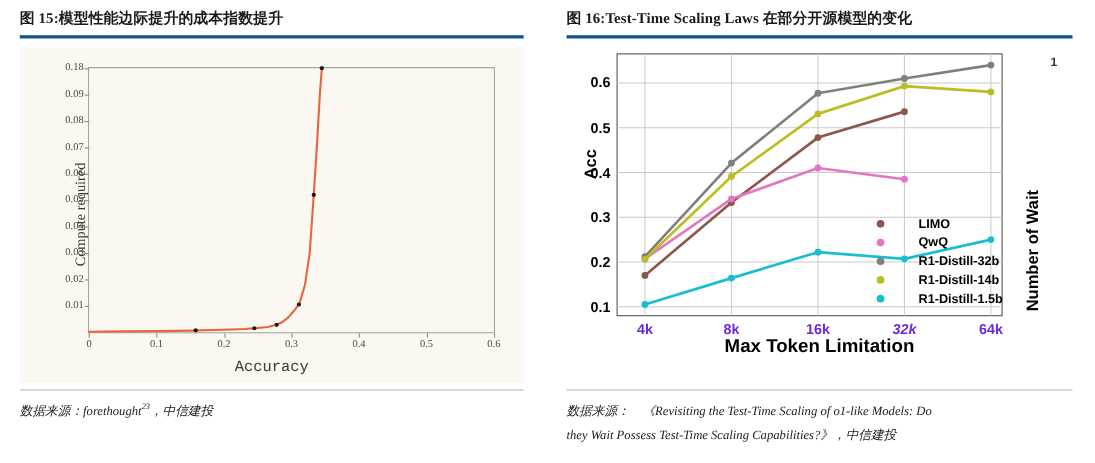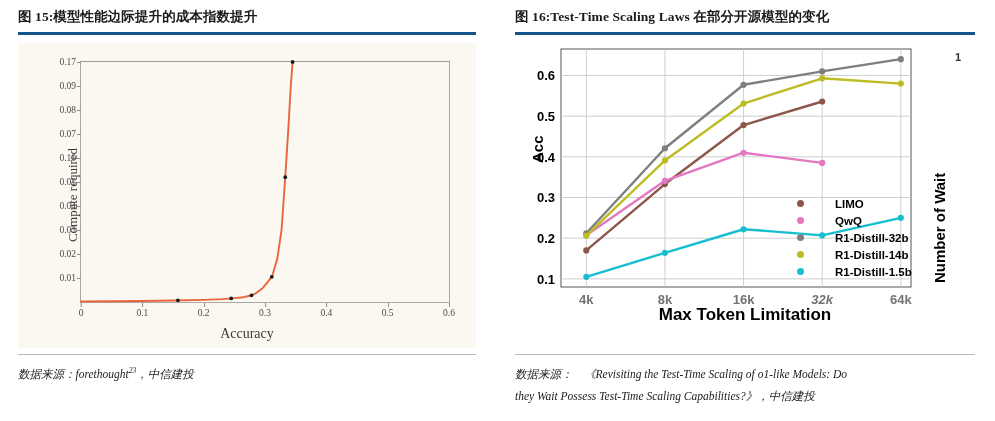--- a/index.html
+++ b/index.html
@@ -68,21 +68,21 @@
     font-family: "Liberation Serif", serif;
     font-size: 13px;
     color: #3a3a3a;
     white-space: nowrap;
   }
   .lc-xlabel {
     position: absolute;
     left: 0; right: 0;
     bottom: 6px;
     text-align: center;
-    font-family: Liberation Serif, serif;
+    font-family: Liberation Mono, monospace;
     font-size: 14px;
     color: #3a3a3a;
   }
   .lc-plot {
     position: absolute;
     left: 62px;
     top: 18px;
     width: 370px;
     height: 242px;
     border: 1px solid #a9a9a2;
@@ -200,21 +200,21 @@
     white-space: nowrap;
   }
   .rc-xtick {
     position: absolute;
     top: 100%;
     margin-top: 5px;
     transform: translateX(-50%);
     font-family: "Liberation Sans", sans-serif;
     font-weight: bold;
     font-size: 13px;
-    color: #737373;
+    color: #6d28d9;
     white-space: nowrap;
   }
   .rc-legend {
     position: absolute;
     left: 232px;
     top: 148px;
     display: flex;
     flex-direction: column;
     gap: 3px;
   }
@@ -280,25 +280,25 @@
               <circle cx="170.51" cy="233.28" r="1.9" fill="#1a1a1a" stroke="none"></circle>
               <circle cx="190.75" cy="214.80" r="1.9" fill="#1a1a1a" stroke="none"></circle>
               <circle cx="204.24" cy="115.20" r="1.9" fill="#1a1a1a" stroke="none"></circle>
               <circle cx="211.60" cy="0.00" r="1.9" fill="#1a1a1a" stroke="none"></circle>
             </svg>
         <div class="lc-ytick" style="top: 216px;">0.01</div>
             <div class="lc-ytick" style="top: 192px;">0.02</div>
             <div class="lc-ytick" style="top: 168px;">0.03</div>
             <div class="lc-ytick" style="top: 144px;">0.04</div>
             <div class="lc-ytick" style="top: 120px;">0.05</div>
-            <div class="lc-ytick" style="top: 96px;">0.10</div>
+            <div class="lc-ytick" style="top: 96px;">0.06</div>
             <div class="lc-ytick" style="top: 72px;">0.07</div>
             <div class="lc-ytick" style="top: 48px;">0.08</div>
             <div class="lc-ytick" style="top: 24px;">0.09</div>
-            <div class="lc-ytick" style="top: 0px;">0.17</div>
+            <div class="lc-ytick" style="top: 0px;">0.18</div>
             <div class="lc-xtick" style="left: 0px;">0</div>
             <div class="lc-xtick" style="left: 61.3333px;">0.1</div>
             <div class="lc-xtick" style="left: 122.667px;">0.2</div>
             <div class="lc-xtick" style="left: 184px;">0.3</div>
             <div class="lc-xtick" style="left: 245.333px;">0.4</div>
             <div class="lc-xtick" style="left: 306.667px;">0.5</div>
             <div class="lc-xtick" style="left: 368px;">0.6</div>
           </div>
       </div>
     </div>

